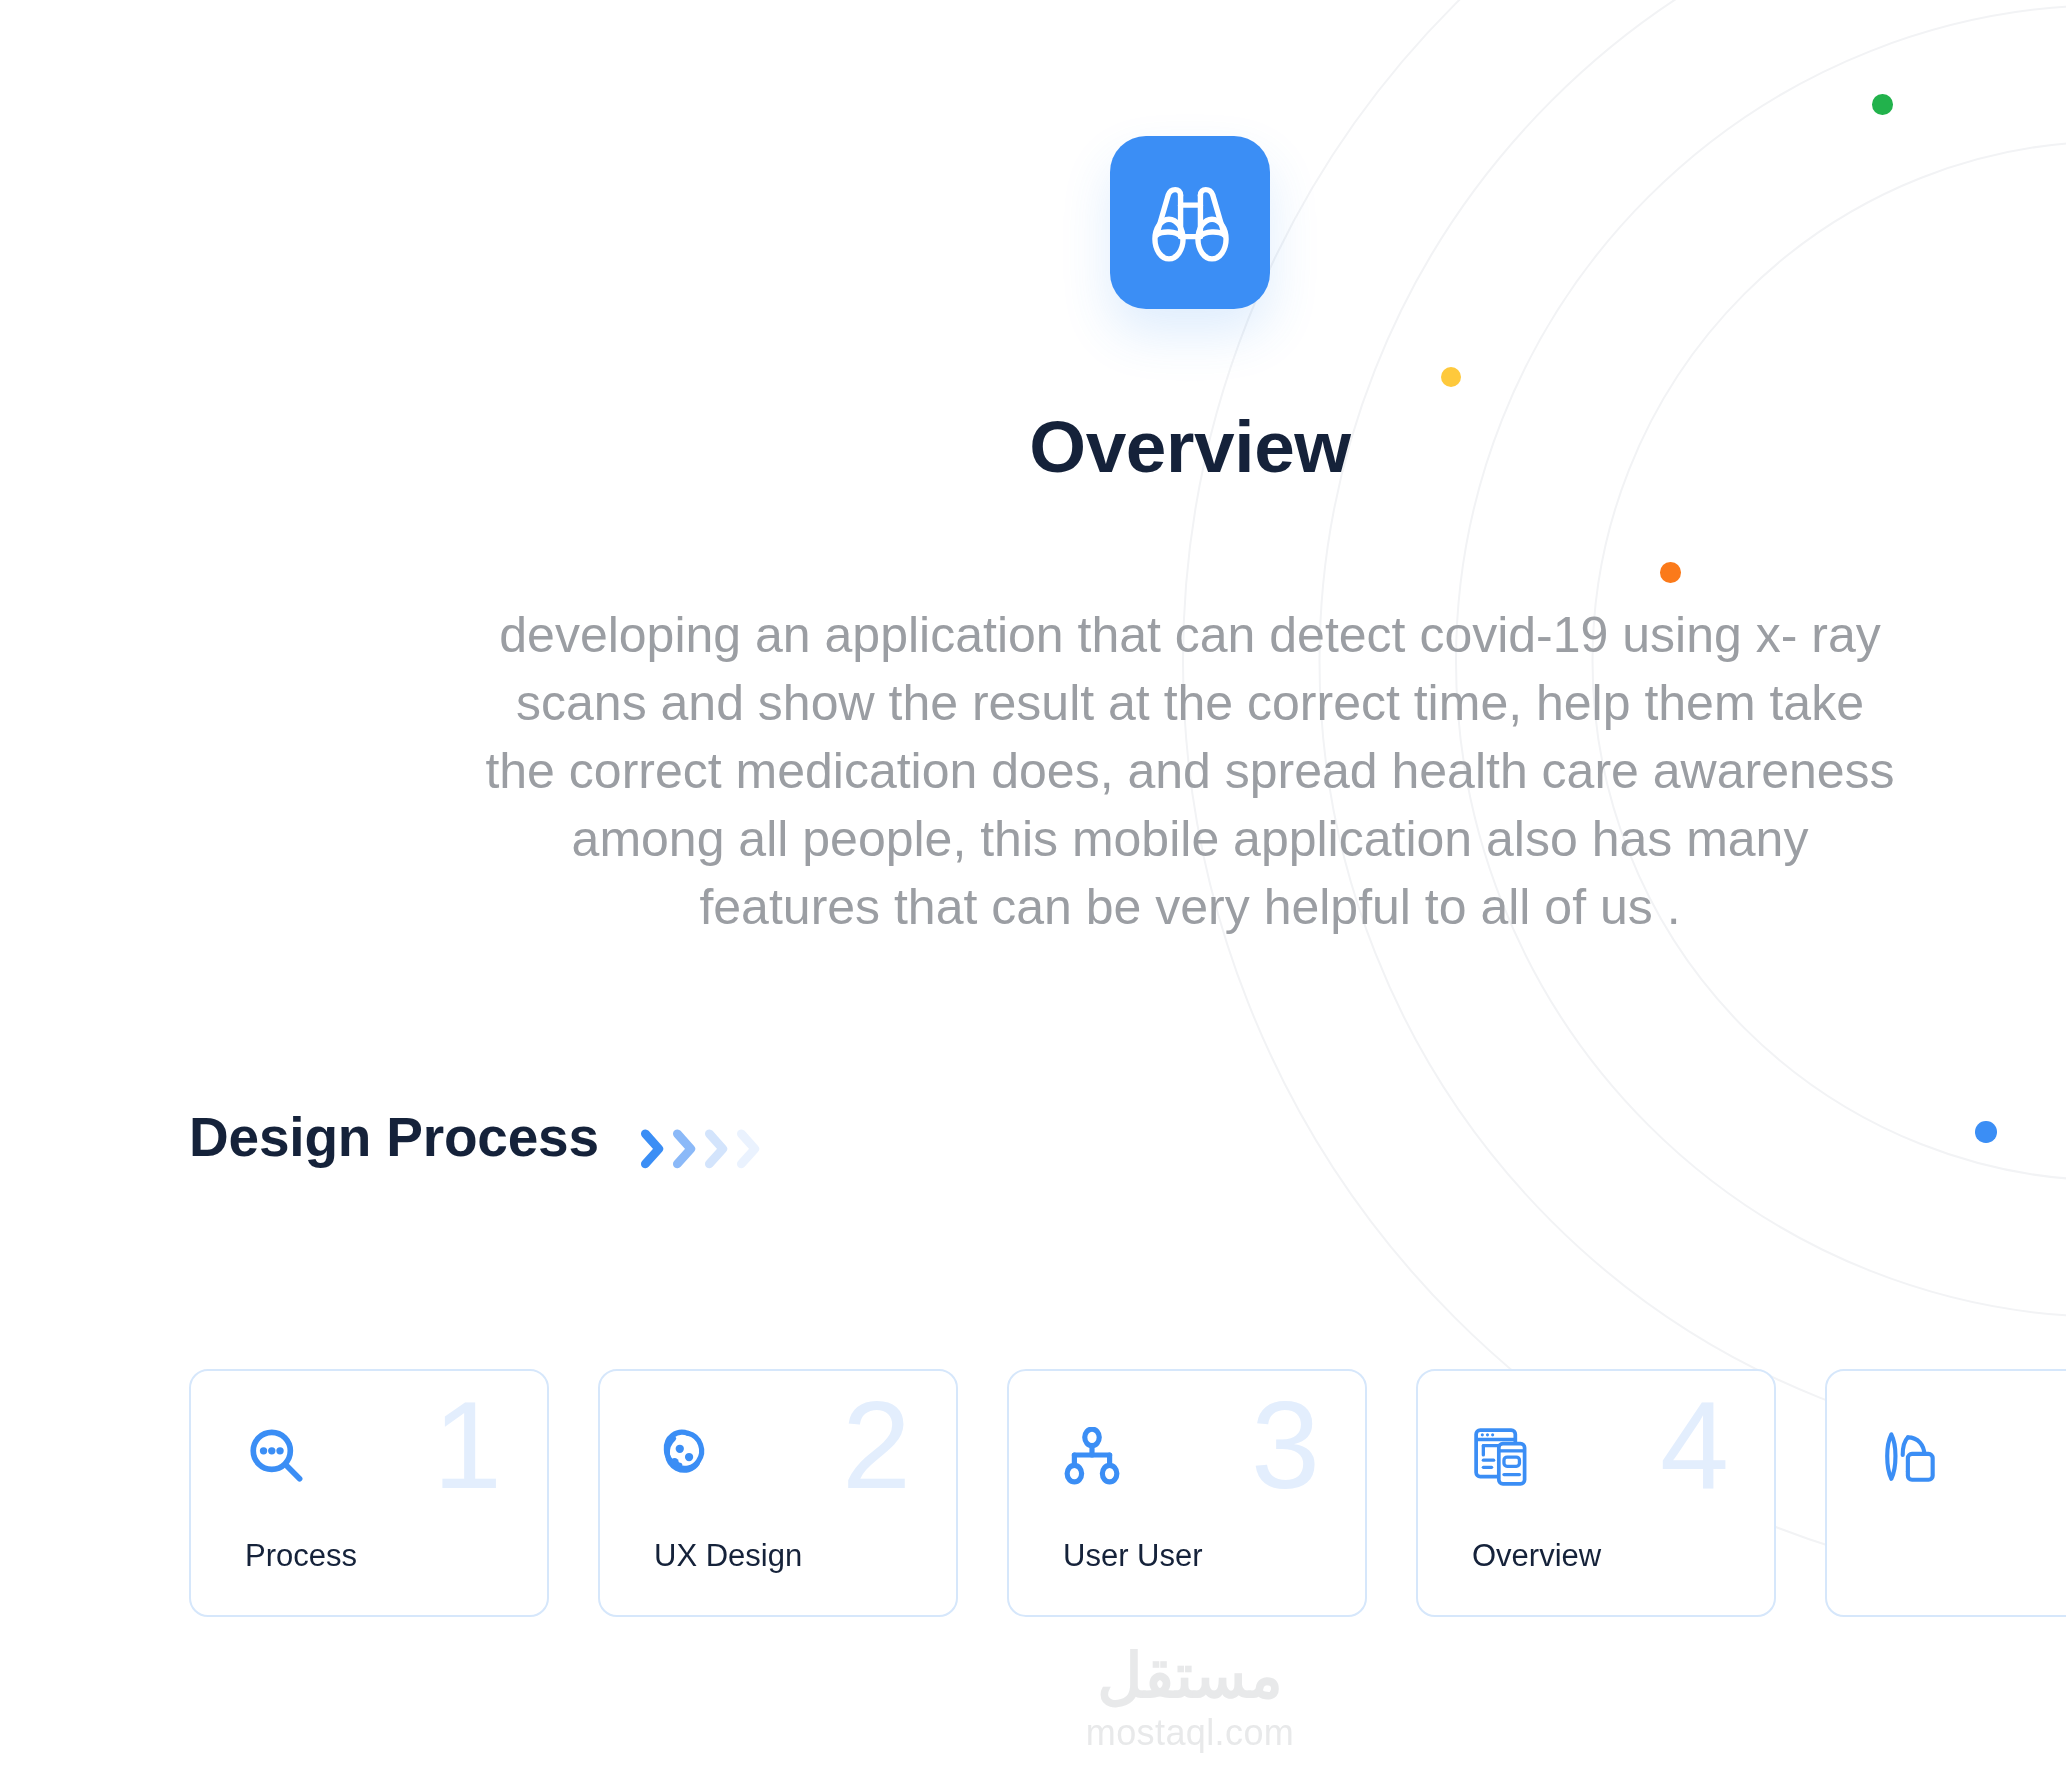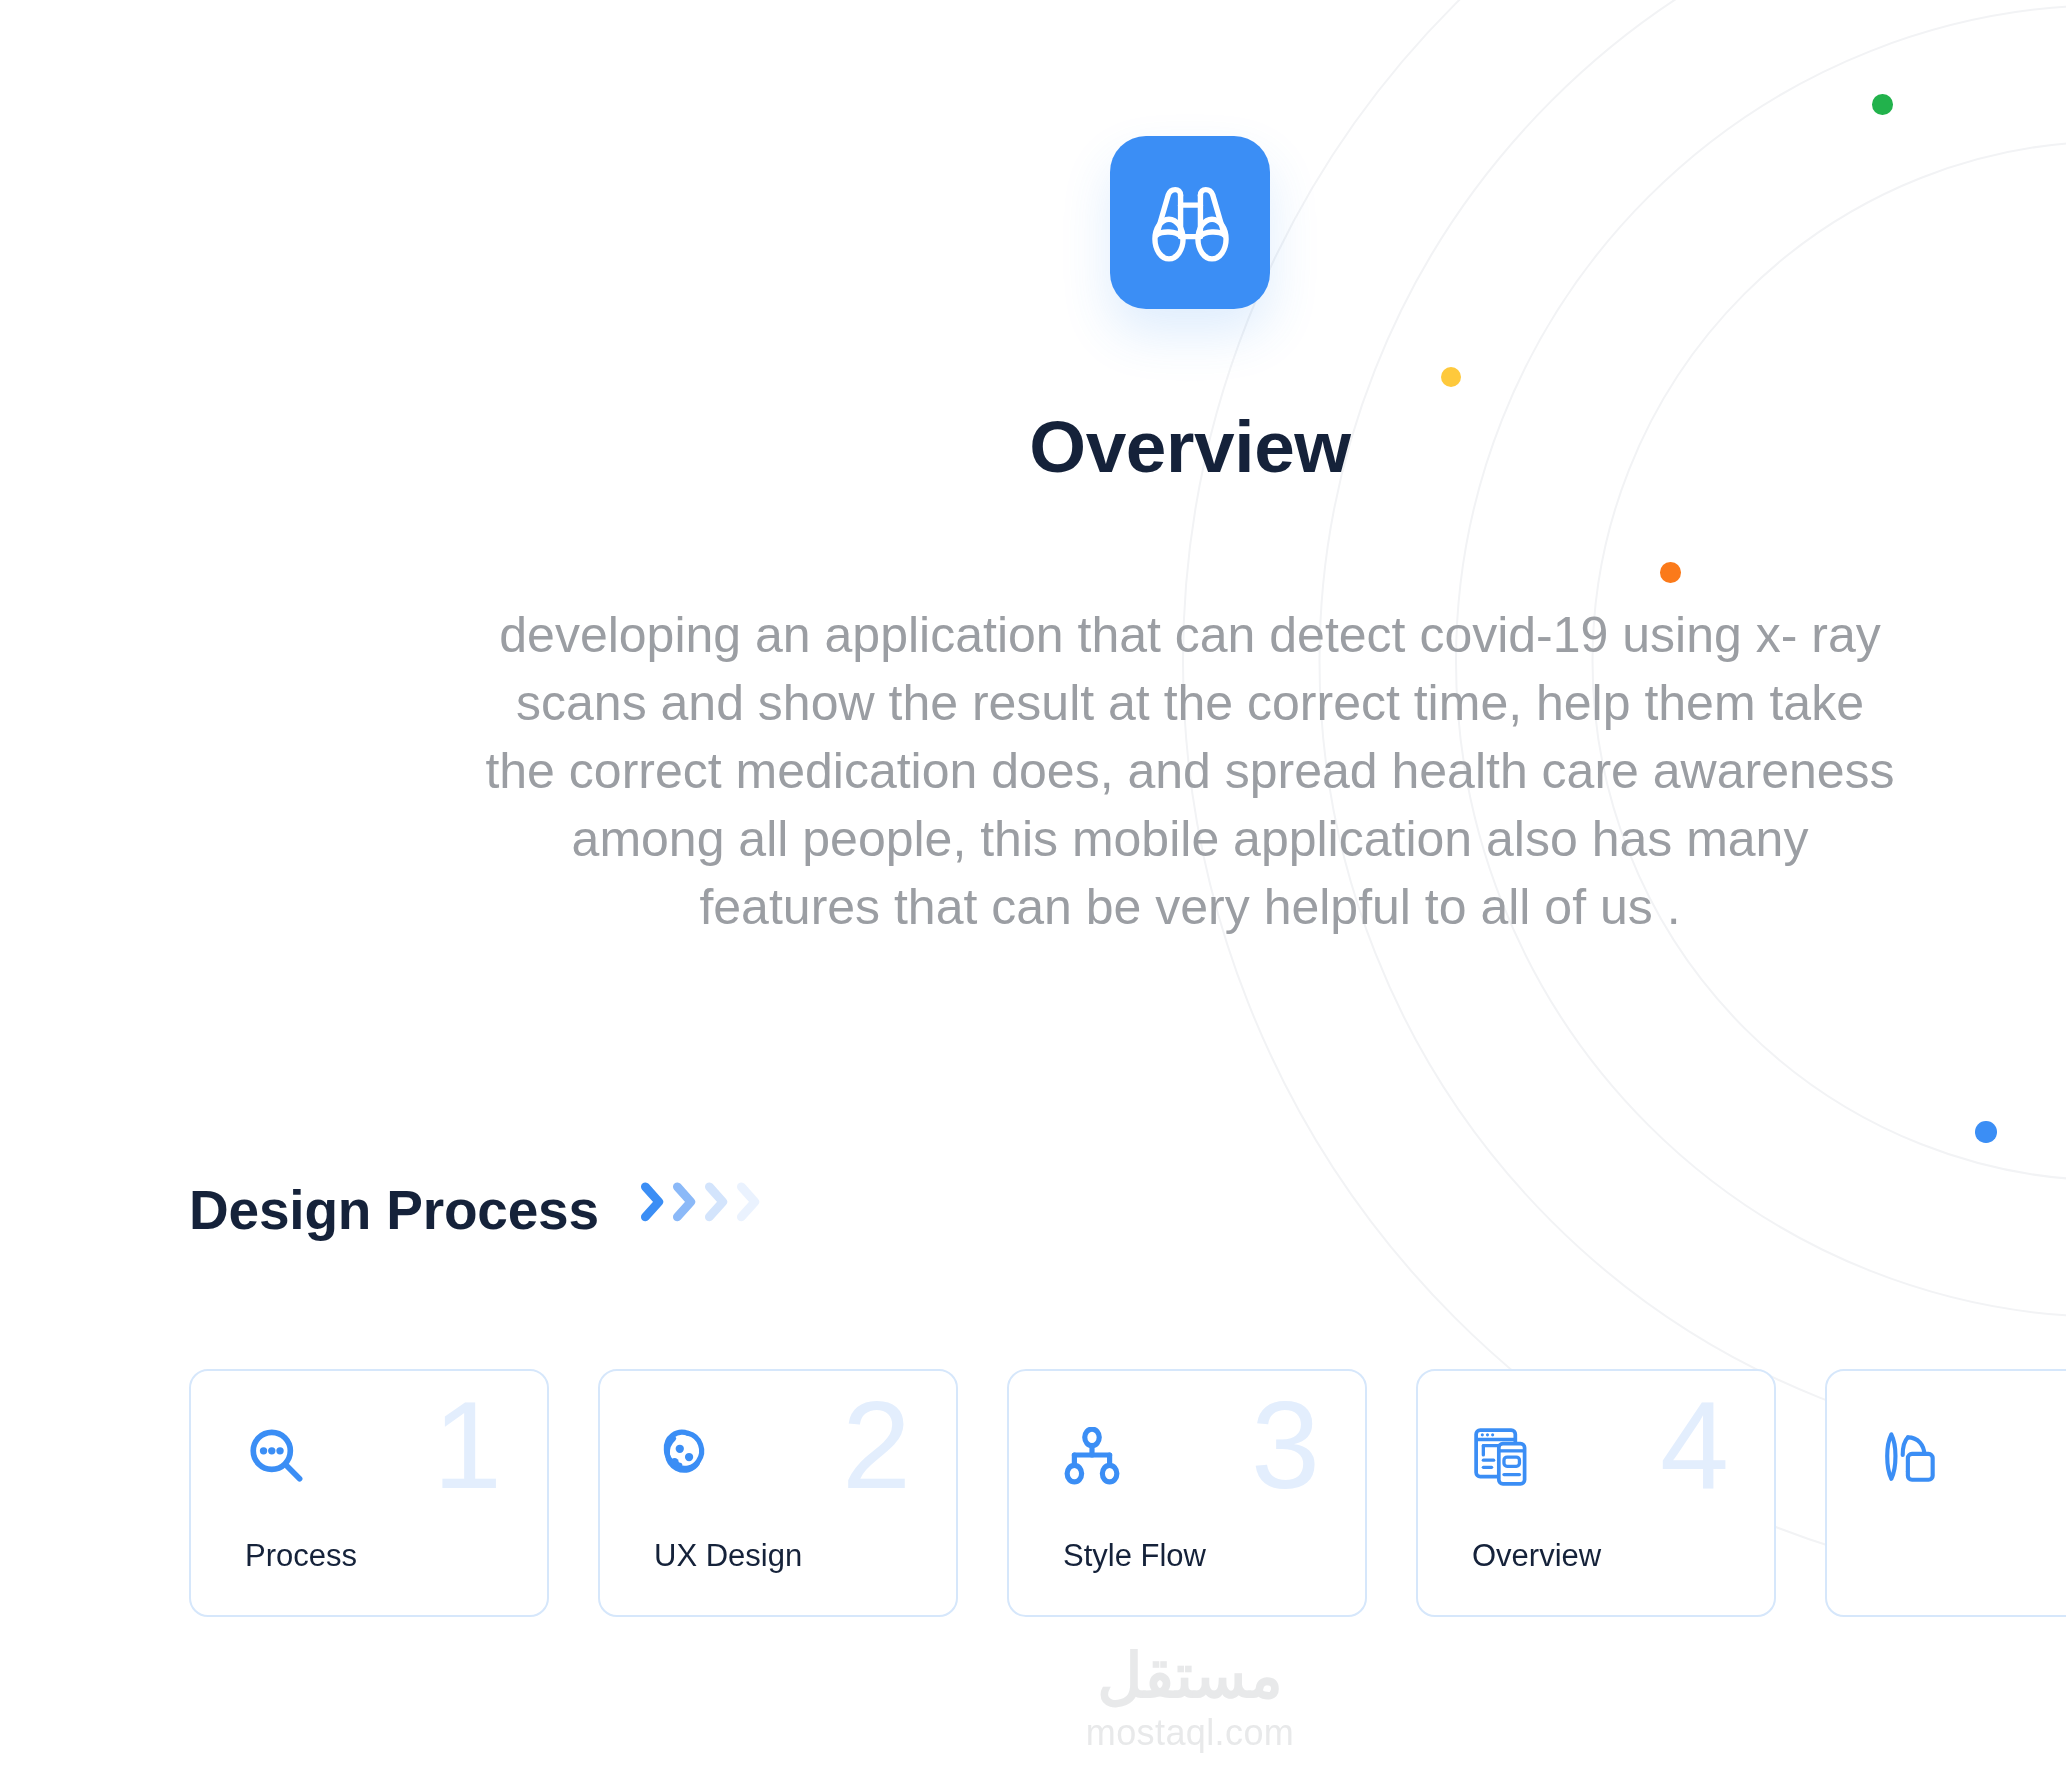--- a/index.html
+++ b/index.html
@@ -93,23 +93,23 @@
     font-size: 50px;
     line-height: 68px;
     color: #9b9ea3;
     font-weight: 400;
   }
 
   
   .section-head {
     position: absolute;
     left: 189px;
-    top: 1178px;
-    display: flex;
-    align-items: flex-start;
+    top: 1105px;
+    display: flex;
+    align-items: flex-end;
     gap: 40px;
   }
   .section-title {
     font-size: 55px;
     font-weight: 700;
     color: #15223a;
     letter-spacing: -0.2px;
     white-space: nowrap;
   }
   .chevrons { display: flex; align-items: center; gap: 5px; margin-top: 4.1px; }
@@ -294,21 +294,21 @@
           <ellipse cx="28" cy="10" rx="7" ry="8" stroke="#3b8ef5" stroke-width="5"></ellipse>
           <ellipse cx="11" cy="45" rx="7" ry="8" stroke="#3b8ef5" stroke-width="5"></ellipse>
           <ellipse cx="45" cy="45" rx="7" ry="8" stroke="#3b8ef5" stroke-width="5"></ellipse>
           <path d="M28 18 L28 27" stroke="#3b8ef5" stroke-width="5" stroke-linecap="round"></path>
           <path d="M11 27 L45 27" stroke="#3b8ef5" stroke-width="5" stroke-linecap="round"></path>
           <path d="M11 27 L11 37" stroke="#3b8ef5" stroke-width="5" stroke-linecap="round"></path>
           <path d="M45 27 L45 37" stroke="#3b8ef5" stroke-width="5" stroke-linecap="round"></path>
         </svg>
       </span>
       <span class="card-num">3</span>
-      <span class="card-label">Style Flow</span>
+      <span class="card-label">User User</span>
     </div>
 
     <div class="card">
       <span class="card-icon">
         <svg width="66" height="62" viewBox="0 0 64 60" fill="none" xmlns="http://www.w3.org/2000/svg">
           <rect x="4" y="5" width="38" height="45" rx="4" stroke="#3b8ef5" stroke-width="3.6"></rect>
           <path d="M4 14 L42 14" stroke="#3b8ef5" stroke-width="3.6"></path>
           <circle cx="10" cy="9.5" r="1.5" fill="#3b8ef5"></circle>
           <circle cx="15" cy="9.5" r="1.5" fill="#3b8ef5"></circle>
           <circle cx="20" cy="9.5" r="1.5" fill="#3b8ef5"></circle>

